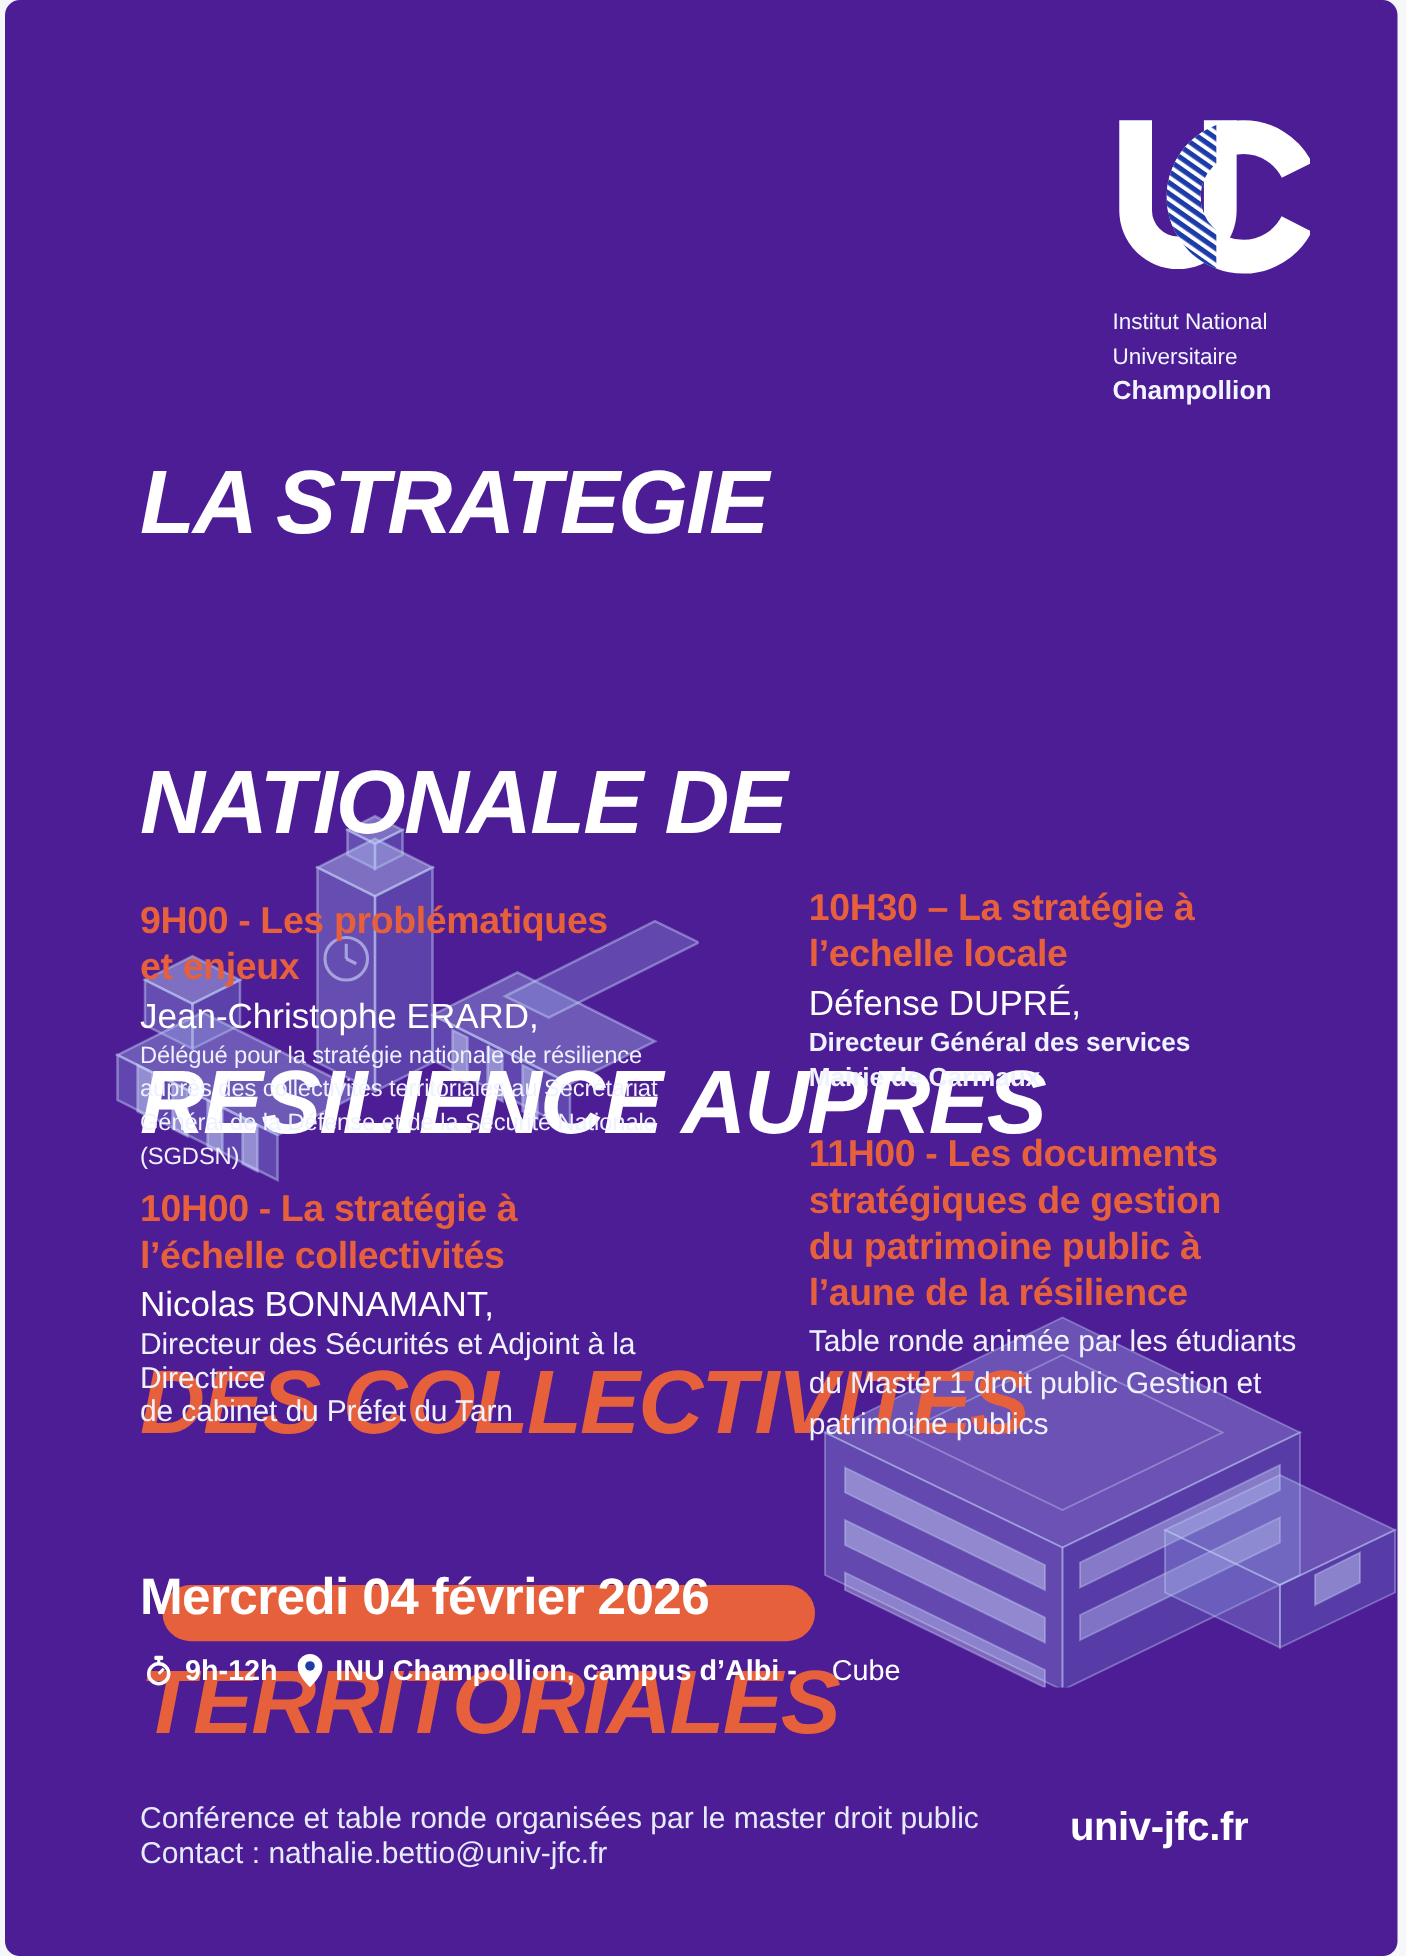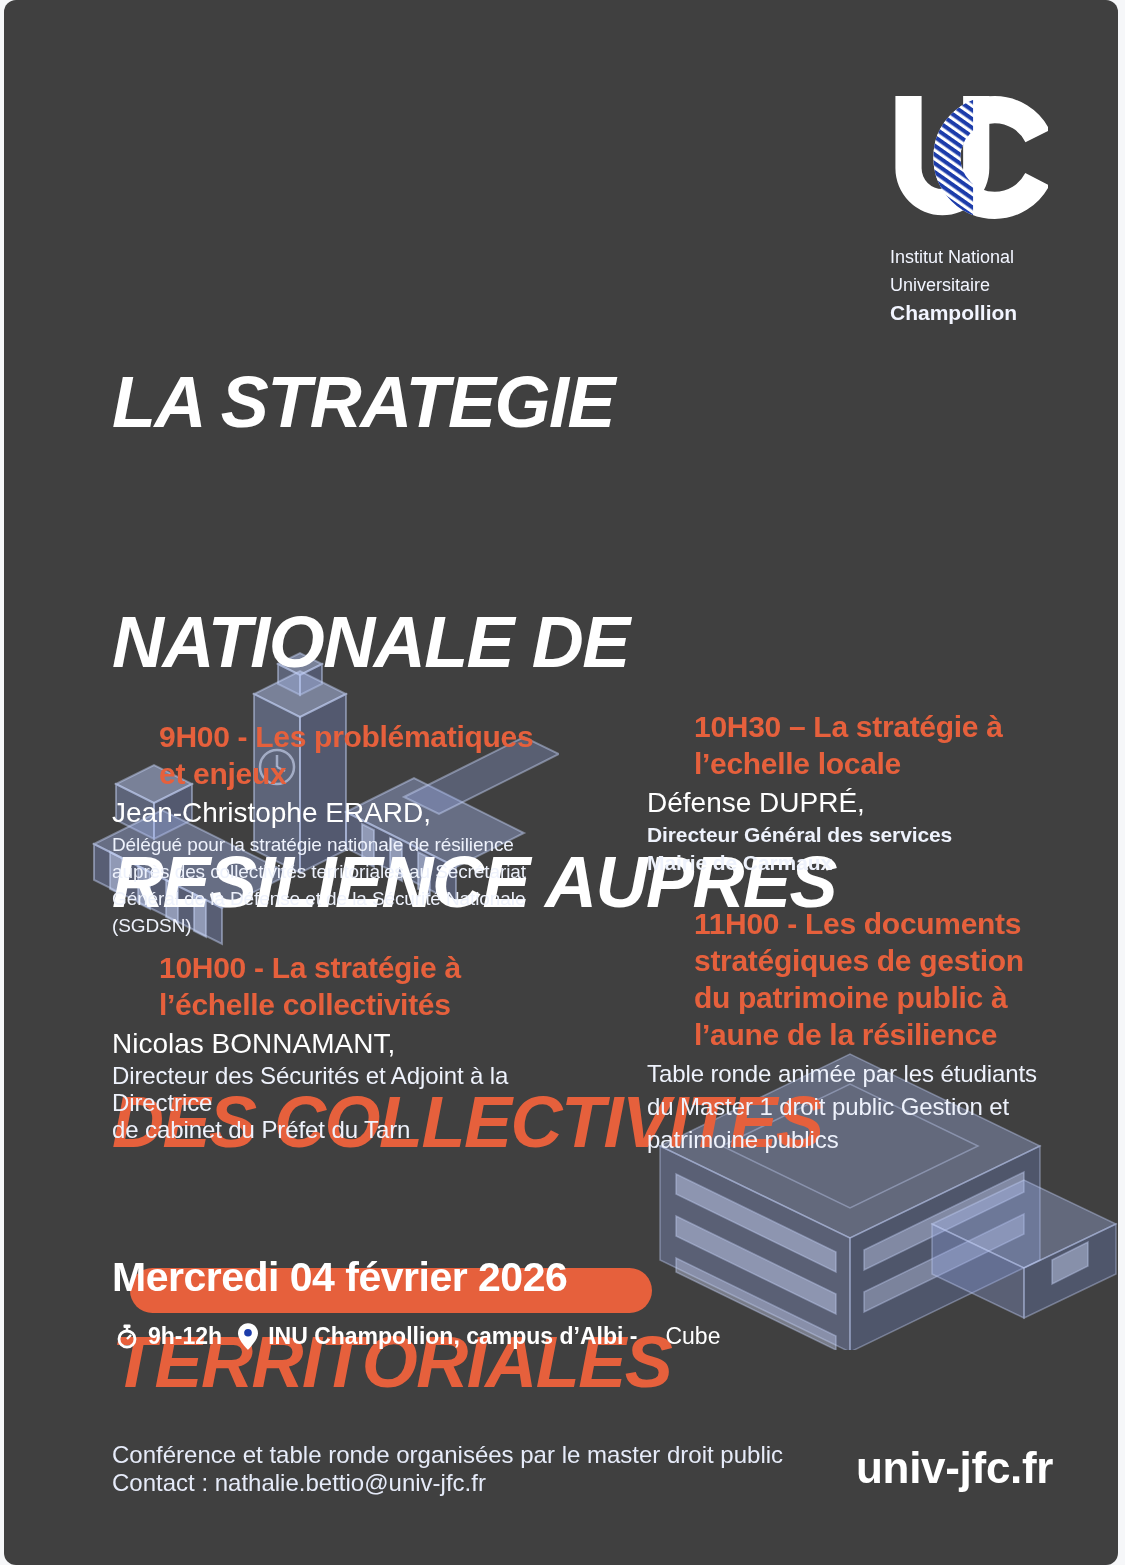--- a/index.html
+++ b/index.html
@@ -3,21 +3,21 @@
 <meta charset="utf-8">
 <style>
   html,body{margin:0;padding:0;}
   body{
     width:1125px;height:1565px;position:relative;overflow:hidden;
     background:#f6f7f9;
     font-family:"Liberation Sans", sans-serif;
   }
   .poster{
     position:absolute;left:4px;top:0;width:1114px;height:1565px;
-    background:#404040;border-radius:12px;overflow:hidden;
+    background:#4c1d95;border-radius:12px;overflow:hidden;
   }
   .illus{position:absolute;z-index:1;pointer-events:none;}
   .content{position:absolute;inset:0;z-index:2;}
 
   
   .logo-block{position:absolute;left:886px;top:94px;width:200px;color:#ffffff;}
   .logo-org{margin-top:22px;font-size:18px;line-height:28px;color:#f2f5ff;}
   .logo-org .bold{font-weight:700;font-size:21px;}
 
   
@@ -25,41 +25,41 @@
     font-weight:700;font-size:72px;line-height:80px;letter-spacing:-1.5px;color:#ffffff;white-space:pre;font-style:italic;}
   .title-line{white-space:pre;}
   .title-line.orange{color:#E6603C;}
 
   
   .col-left {position:absolute;left:108px;top:718px;width:470px;}
   .col-right{position:absolute;left:643px;top:708px;width:420px;}
   .session{margin:0;}
   .session + .session{margin-top:10px;}
   .col-right .session + .session{margin-top:28px;}
-  .s-title{color:#E6603C;font-weight:700;font-size:30px;line-height:37px;white-space:pre-line;letter-spacing:-0.3px;margin-left:47px;}
+  .s-title{color:#E6603C;font-weight:700;font-size:30px;line-height:37px;white-space:pre-line;letter-spacing:-0.3px;}
   .s-speaker{color:#ffffff;font-size:28px;line-height:36px;margin-top:3px;}
   .s-role{color:#eef2fc;white-space:pre-line;letter-spacing:-0.1px;}
   .s-role.r1{font-size:19px;line-height:27px;}
   .s-role.r2{font-size:24px;line-height:27px;}
   .s-role.r3{font-size:21px;line-height:28px;font-weight:bold;}
   .s-role.r4{font-size:24px;line-height:33px;margin-top:4px;}
 
   
   .date-banner{position:absolute;left:108px;top:1252px;width:640px;height:70px;}
   .date-pill{position:absolute;left:18px;top:16px;width:522px;height:45px;border-radius:24px;background:#E6603C;z-index:0;}
   .date-text{position:relative;z-index:1;color:#ffffff;font-weight:700;font-size:41px;line-height:50px;letter-spacing:-0.5px;}
 
   
   .schedule{position:absolute;left:112px;top:1323px;display:flex;align-items:center;gap:16px;color:#ffffff;}
   .sched-item{display:flex;align-items:center;gap:10px;font-weight:700;font-size:23px;}
   .loc-detail{font-weight:400;margin-left:18px;}
 
   
   .footer-notes{position:absolute;left:108px;top:1441px;color:#e6ebf9;font-size:24px;line-height:28px;}
-  .site{position:absolute;left:852px;top:1443px;color:#ffffff;font-weight:700;font-size:44px;letter-spacing:-0.3px;}
+  .site{position:absolute;left:852px;top:1443px;color:#ffffff;font-weight:700;font-size:32px;letter-spacing:-0.3px;}
 
   svg{display:block;}
 </style>
 </head>
 <body>
 
 <div class="poster">
 
   <svg class="illus" style="left:50px;top:632px;" width="505" height="335" viewBox="0 0 505 335">
     <g stroke="rgba(200,212,248,0.45)" stroke-width="2">

